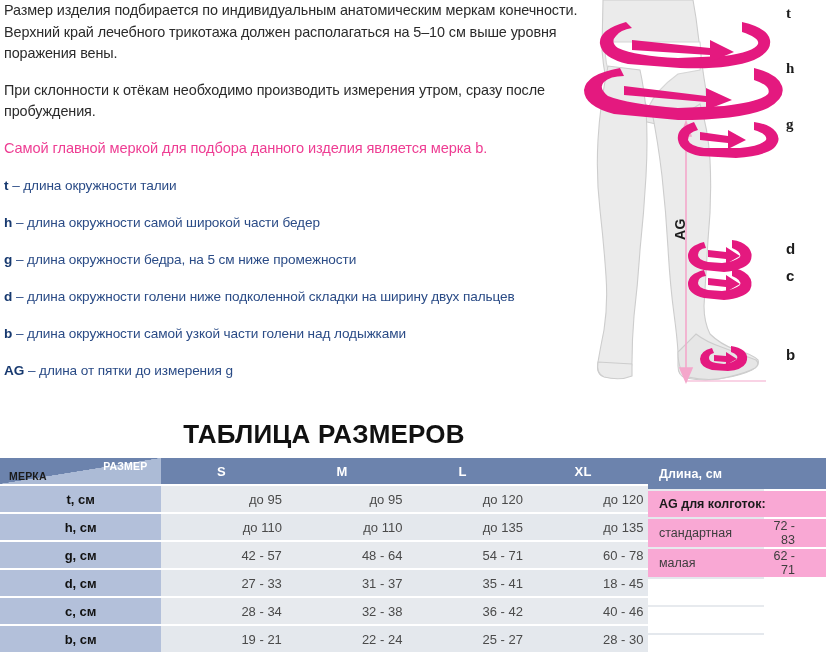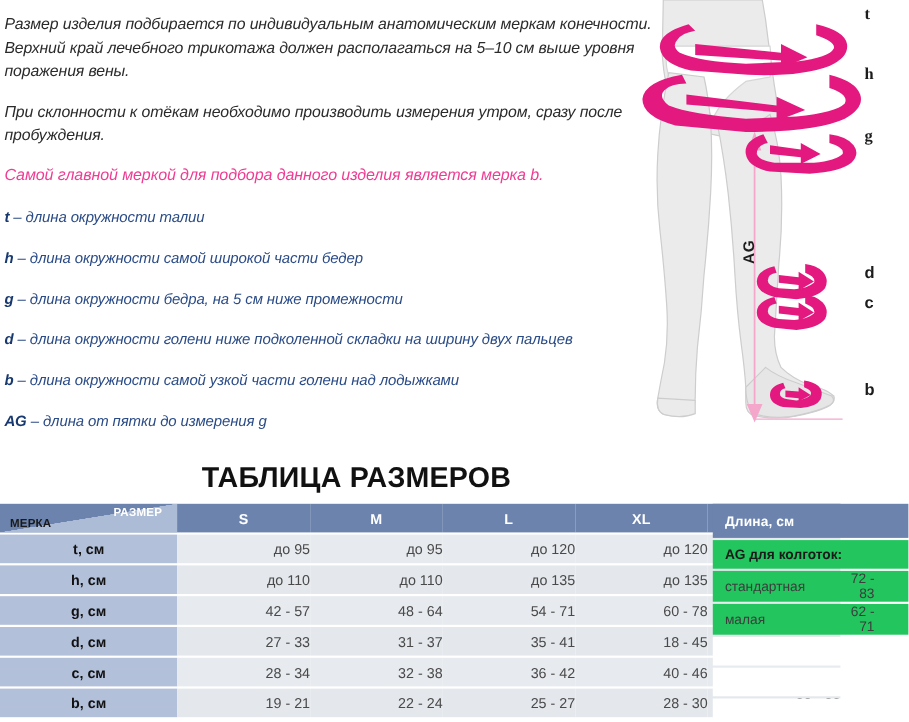--- a/index.html
+++ b/index.html
@@ -13,23 +13,22 @@
     position: relative;
     overflow: hidden;
     font-family: "Liberation Sans", sans-serif;
     -webkit-font-smoothing: antialiased;
   }
 
   
   #text-block {
     position: absolute;
     left: 4px;
-    top: 12px;
+    top: 0px;
     width: 608px;
-    font-style: italic;
   }
   .para {
     color: #2b2b2b;
     font-size: 14.4px;
     line-height: 21.5px;
     margin: 0 0 15px 0;
     letter-spacing: -0.1px;
   }
   .para-highlight {
     color: #ee3d93;
@@ -191,21 +190,21 @@
     background: #6c83ad;
     color: #ffffff;
     font-size: 12.5px;
     font-weight: bold;
     text-align: left;
     padding: 0 0 0 11px;
     height: 31px;
     letter-spacing: 0.1px;
   }
   #length-table td {
-    background: #22c55e;
+    background: #f9a8d4;
     height: 26px;
     font-size: 12.5px;
     color: #3d3d3d;
     padding: 0;
   }
   #length-table td.len-title {
     padding-left: 11px;
     font-weight: bold;
     color: #1a1a1a;
   }

